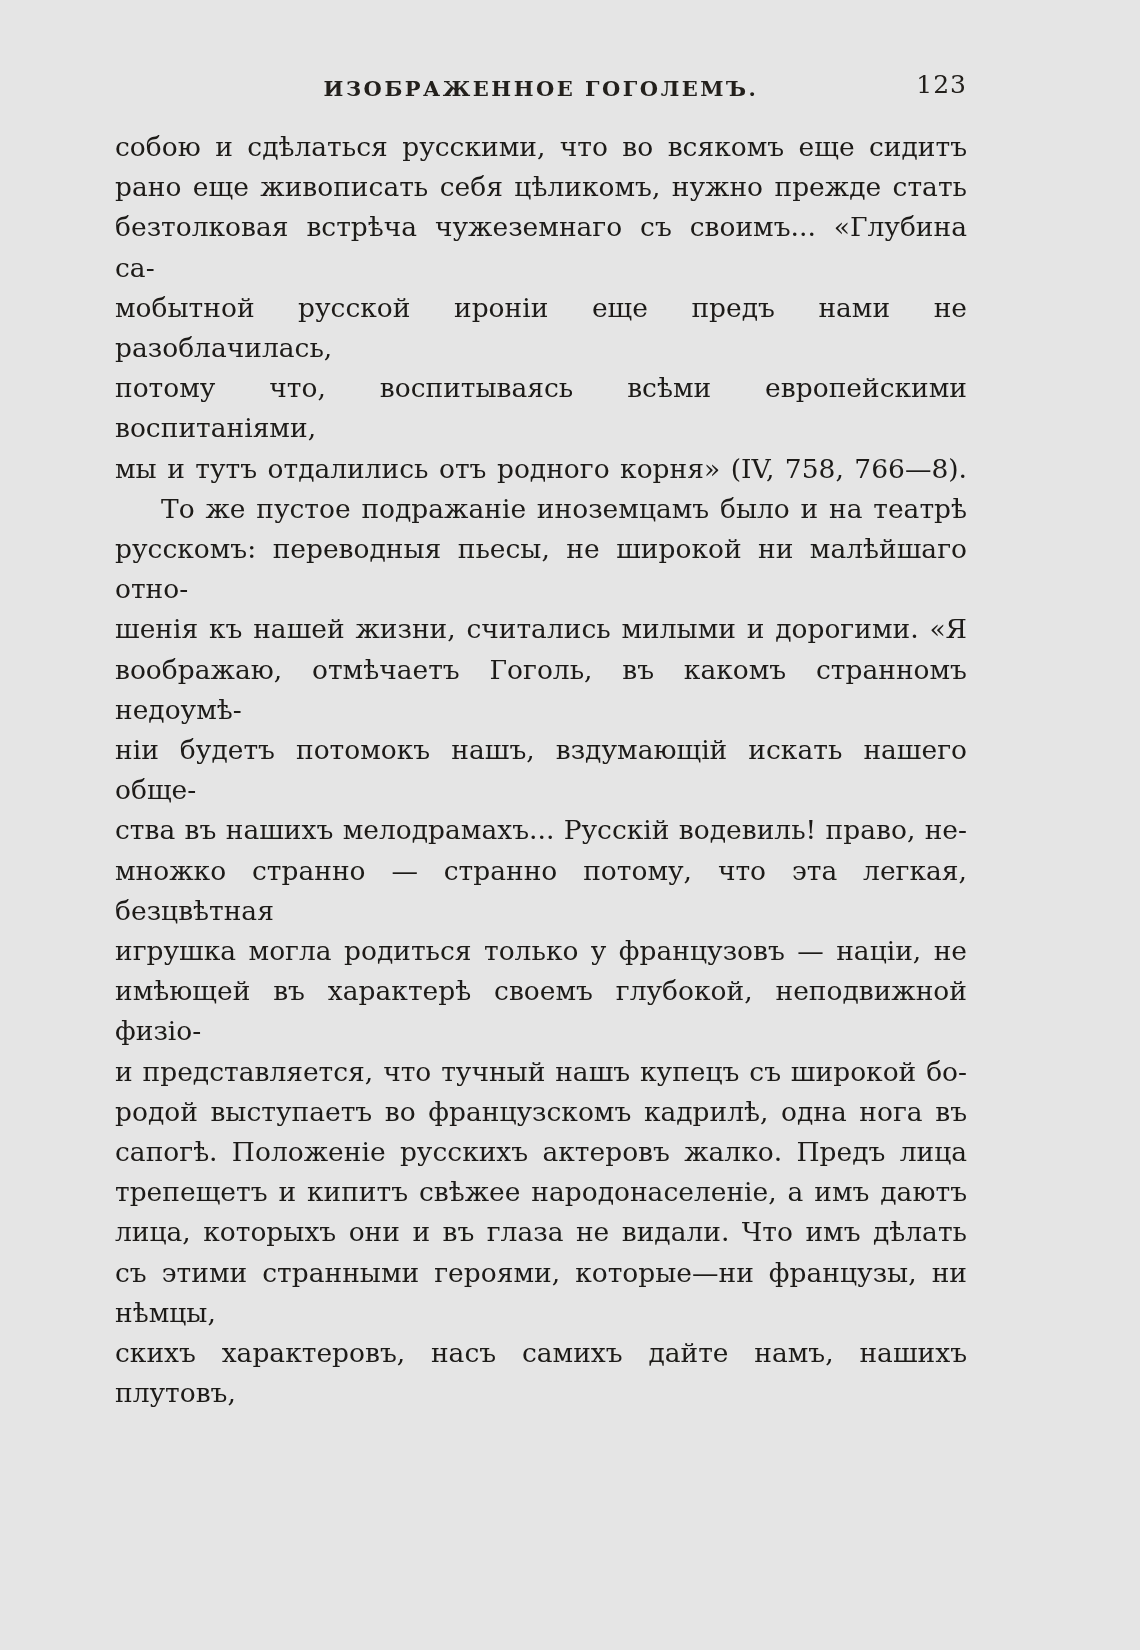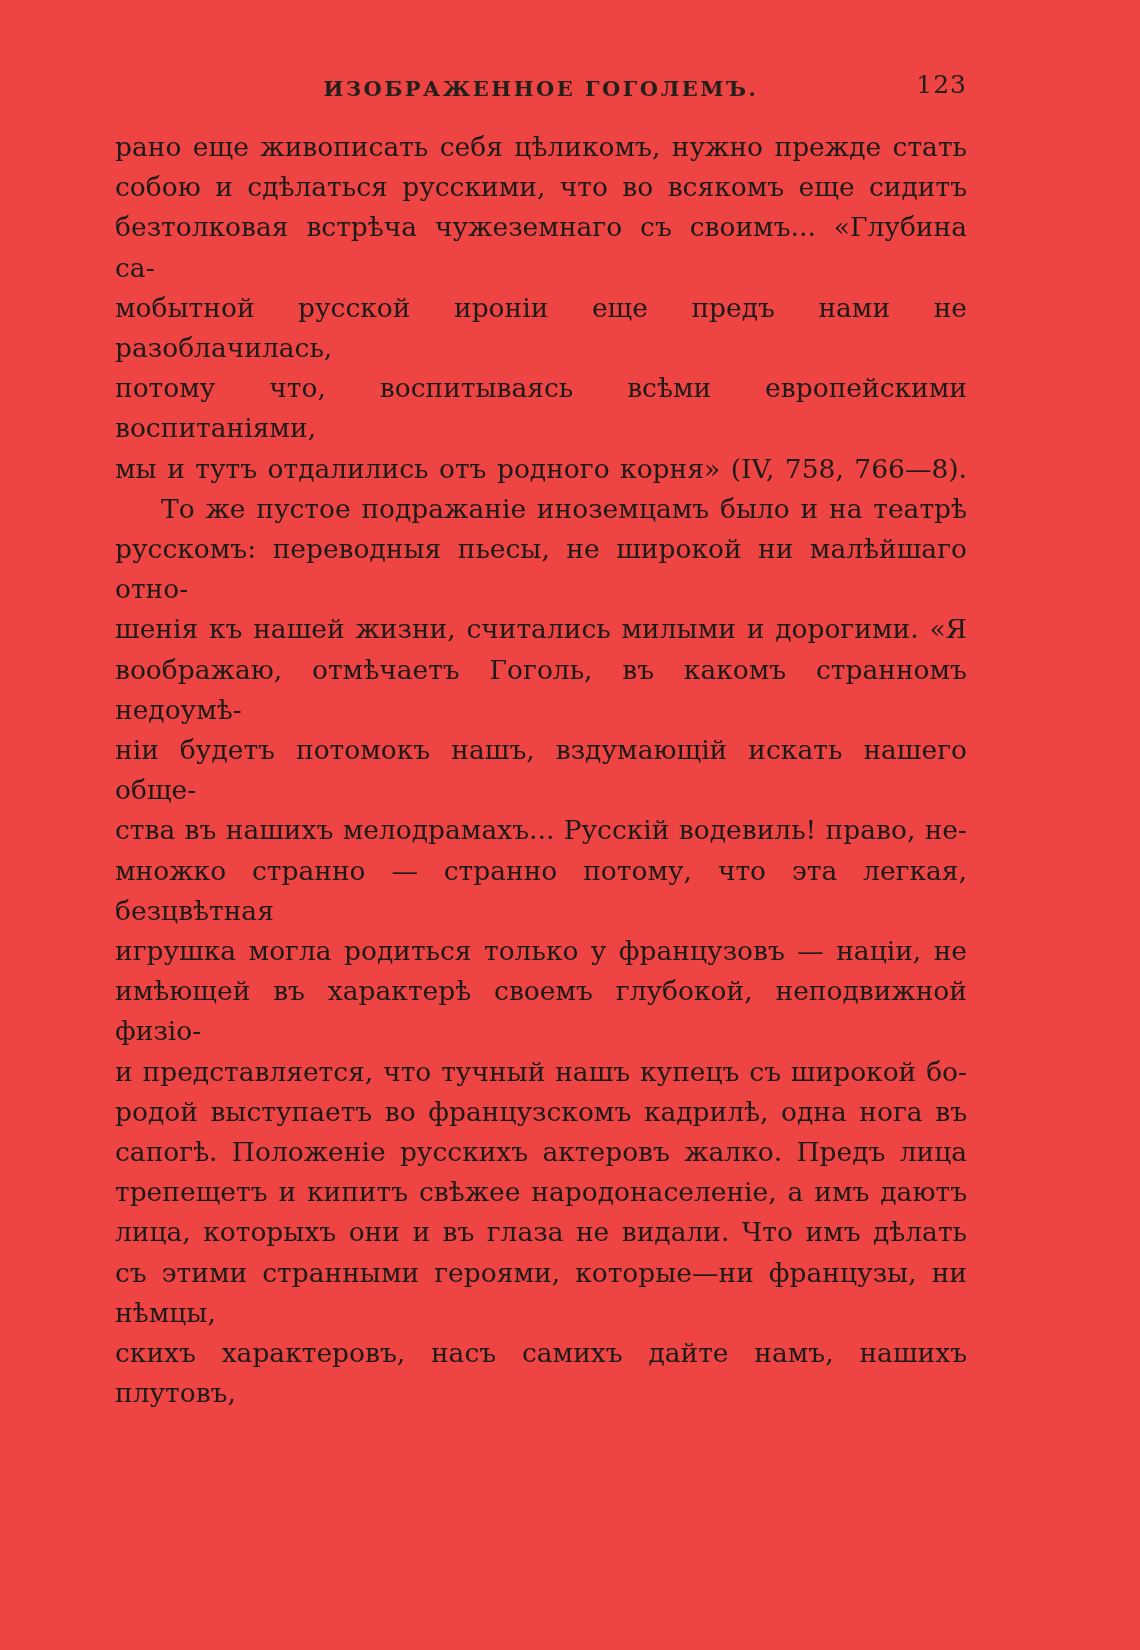--- a/index.html
+++ b/index.html
@@ -8,21 +8,21 @@
   }
   body {
     width: 1140px;
     height: 1650px;
     background: #fbfaf6;
   }
   .page {
     position: relative;
     width: 1140px;
     height: 1650px;
-    background: #ef4444;
+    background: #e5e5e5;
     font-family: "DejaVu Serif", "Liberation Serif", serif;
     color: #1d1b18;
     overflow: hidden;
   }
   .page-header {
     position: absolute;
     left: 115px;
     top: 72px;
     width: 852px;
     height: 36px;
@@ -69,22 +69,22 @@
 </style>
 </head>
 <body>
 
 <div class="page">
   <header class="page-header">
     <div class="running-title">ИЗОБРАЖЕННОЕ ГОГОЛЕМЪ.</div>
     <div class="page-number">123</div>
   </header>
   <main class="text-block">
+      <div class="line">собою и сдѣлаться русскими, что во всякомъ еще сидитъ</div>
       <div class="line">рано еще живописать себя цѣликомъ, нужно прежде стать</div>
-      <div class="line">собою и сдѣлаться русскими, что во всякомъ еще сидитъ</div>
       <div class="line">безтолковая встрѣча чужеземнаго съ своимъ... «Глубина са-</div>
       <div class="line">мобытной русской ироніи еще предъ нами не разоблачилась,</div>
       <div class="line">потому что, воспитываясь всѣми европейскими воспитаніями,</div>
       <div class="line">мы и тутъ отдалились отъ родного корня» (IV, 758, 766—8).</div>
       <div class="line indent">То же пустое подражаніе иноземцамъ было и на театрѣ</div>
       <div class="line">русскомъ: переводныя пьесы, не широкой ни малѣйшаго отно-</div>
       <div class="line">шенія къ нашей жизни, считались милыми и дорогими. «Я</div>
       <div class="line">воображаю, отмѣчаетъ Гоголь, въ какомъ странномъ недоумѣ-</div>
       <div class="line">ніи будетъ потомокъ нашъ, вздумающій искать нашего обще-</div>
       <div class="line">ства въ нашихъ мелодрамахъ... Русскій водевиль! право, не-</div>

